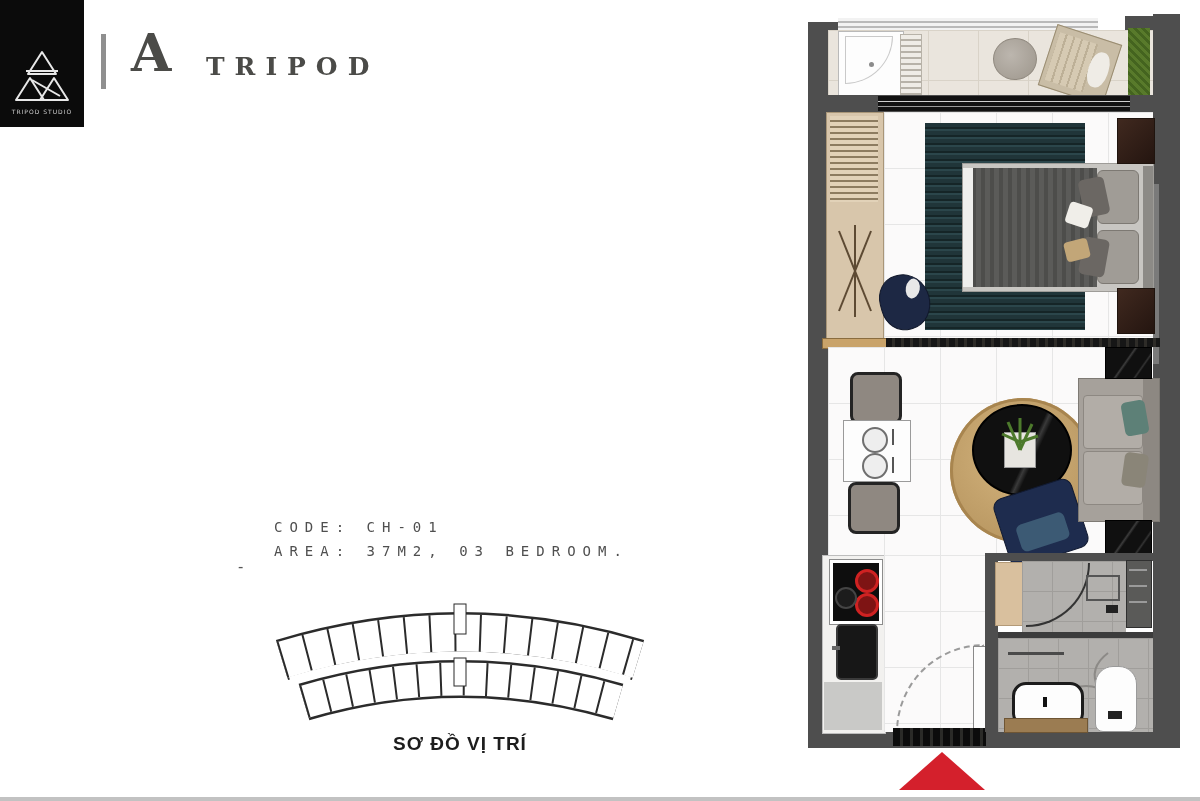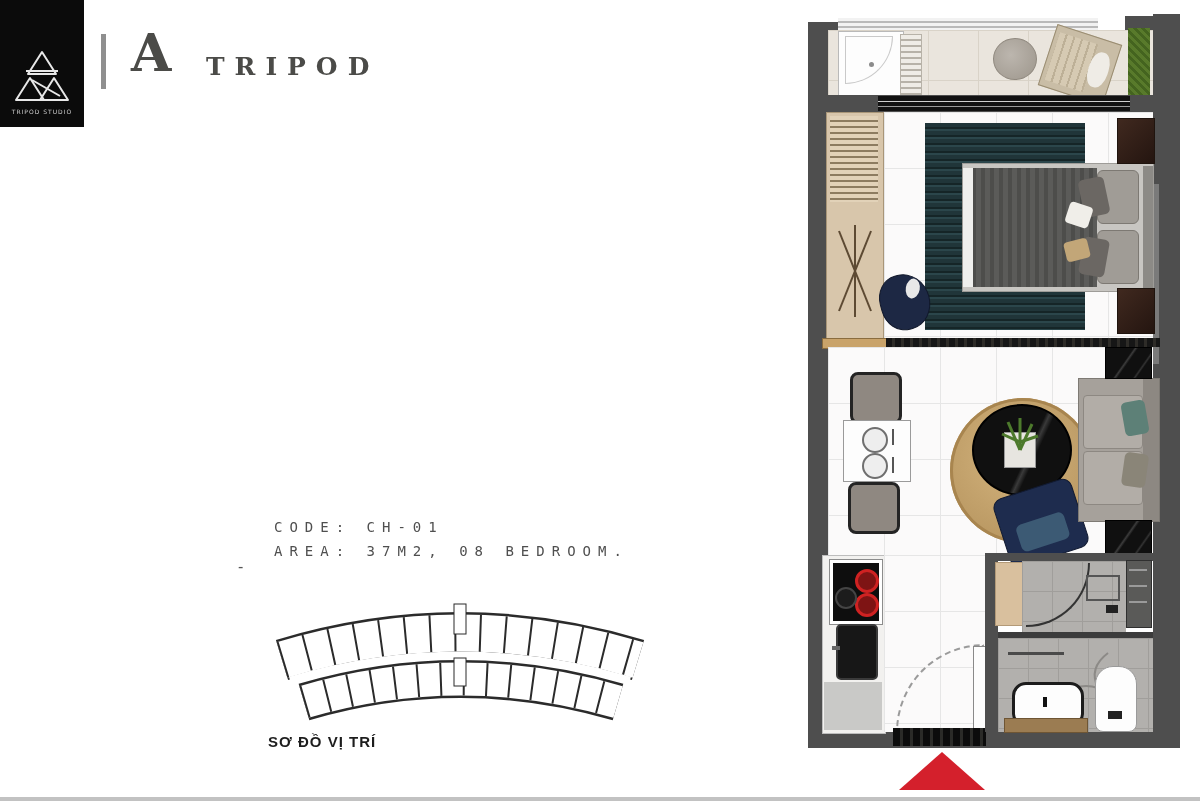--- a/index.html
+++ b/index.html
@@ -20,22 +20,22 @@
     font-size:25px;color:#4b4b48;letter-spacing:10px;}
 
   
   .mono{font-family:"DejaVu Sans Mono",monospace;color:#4f4f4f;font-size:14px;letter-spacing:7px;white-space:nowrap;text-align:center;}
   .code-line{left:274px;top:519px;}
   .area-line{left:274px;top:543px;}
   .dash{left:238px;top:558px;font-size:16px;color:#555;}
 
   
   .loc-map{left:268px;top:596px;}
-  .loc-caption{left:268px;top:733px;width:384px;text-align:left;color:#1d1d1d;
-    font-weight:bold;font-size:15px;letter-spacing:1px;}
+  .loc-caption{left:268px;top:733px;width:384px;text-align:center;color:#1d1d1d;
+    font-weight:bold;font-size:19px;letter-spacing:1px;}
 
   
   .fp{left:808px;top:14px;width:372px;height:734px;background:#fff;}
   .wall{background:#4e4e4e;}
   .marble{background-color:#fbfafa;
     background-image:linear-gradient(#e6e6e6 1px,transparent 1px),
       linear-gradient(90deg,#e6e6e6 1px,transparent 1px);
     background-size:56px 56px;}
   .balcony-floor{background-color:#eae5dd;
     background-image:linear-gradient(#d9d3c8 1px,transparent 1px),
@@ -73,21 +73,21 @@
       <line x1="22" y1="30" x2="50" y2="46"></line>
     </g>
   </svg>
   <div class="abs logo-text">TRIPOD STUDIO</div>
 </div>
 <div class="abs vbar"></div>
 <div class="abs title-letter">A</div>
 <div class="abs title-rest">TRIPOD</div>
 
 <div class="abs mono code-line">CODE: CH-01</div>
-<div class="abs mono area-line">AREA: 37M2, 08 BEDROOM.</div>
+<div class="abs mono area-line">AREA: 37M2, 03 BEDROOM.</div>
 <div class="abs dash">-</div>
 
 <svg class="abs loc-map" width="384" height="134" viewBox="0 0 384 134">
 
   <path d="M14 64 Q192 10 370 64" stroke="#2b2b2b" stroke-width="42" fill="none"></path>
   <path d="M14 64 Q192 10 370 64" stroke="#ffffff" stroke-width="37" fill="none"></path>
   <path d="M14 64 Q192 10 370 64" stroke="#2b2b2b" stroke-width="37" fill="none" stroke-dasharray="2 23"></path>
 
   <path d="M36 106 Q192 60 350 106" stroke="#2b2b2b" stroke-width="38" fill="none"></path>
   <path d="M36 106 Q192 60 350 106" stroke="#ffffff" stroke-width="33" fill="none"></path>

